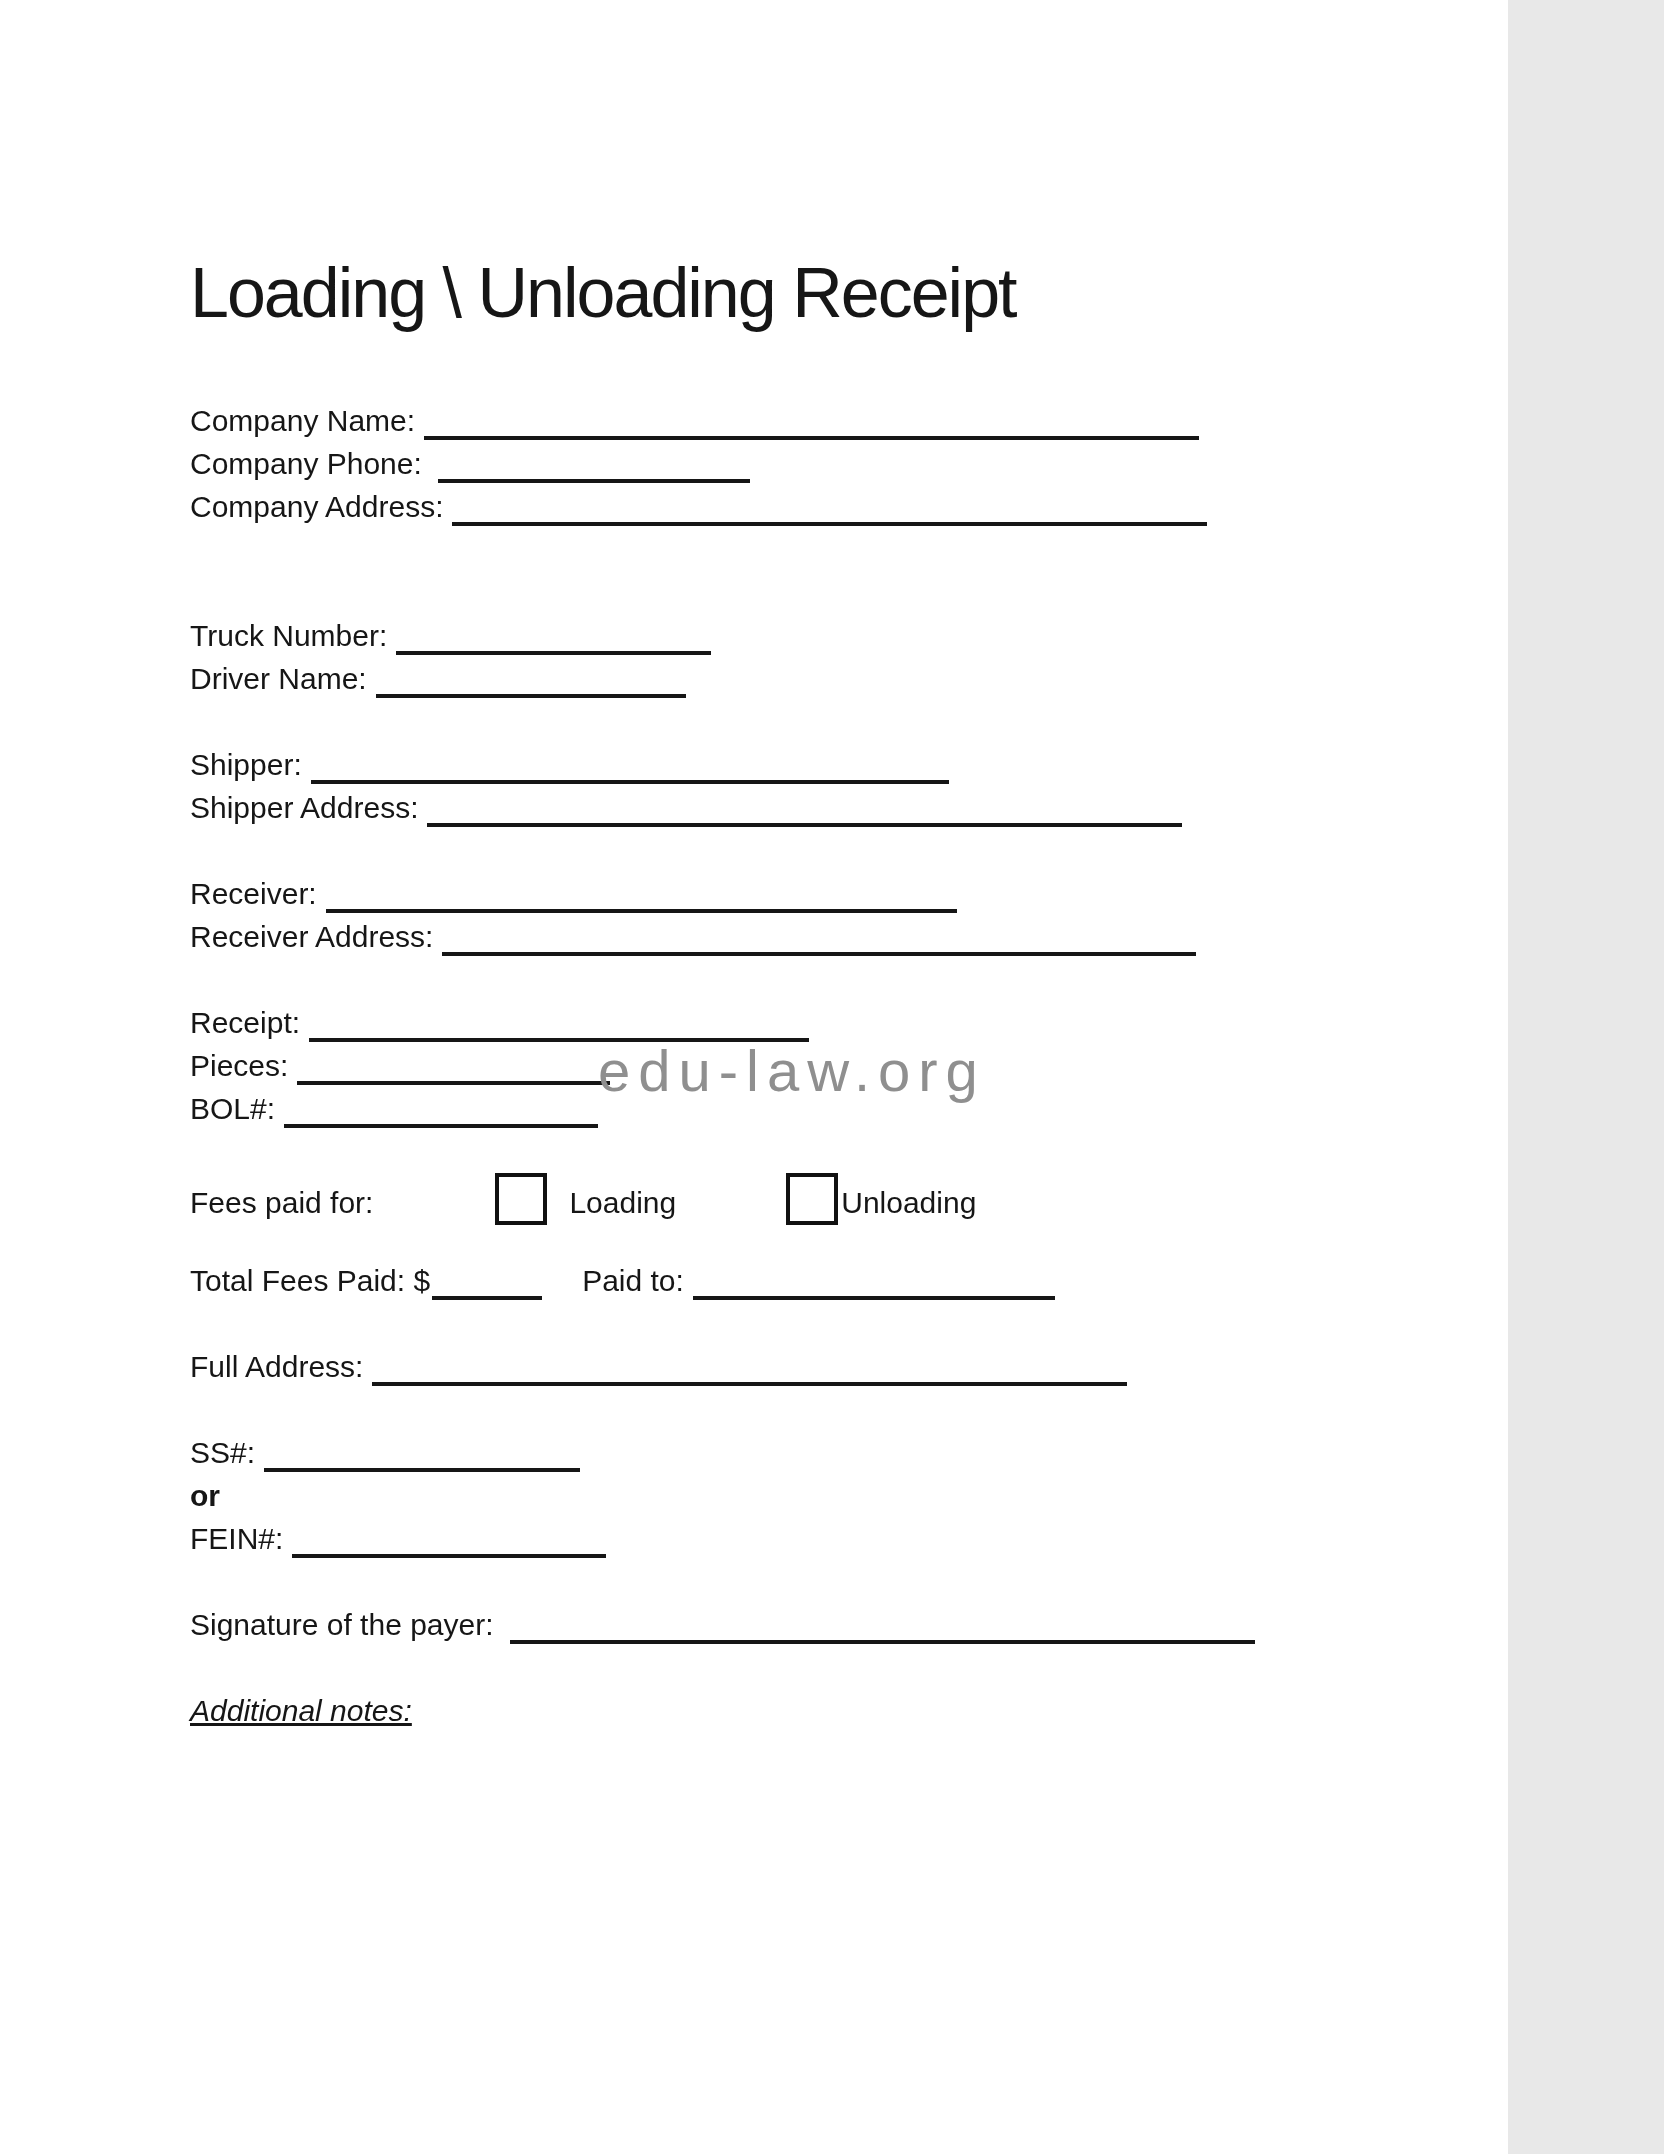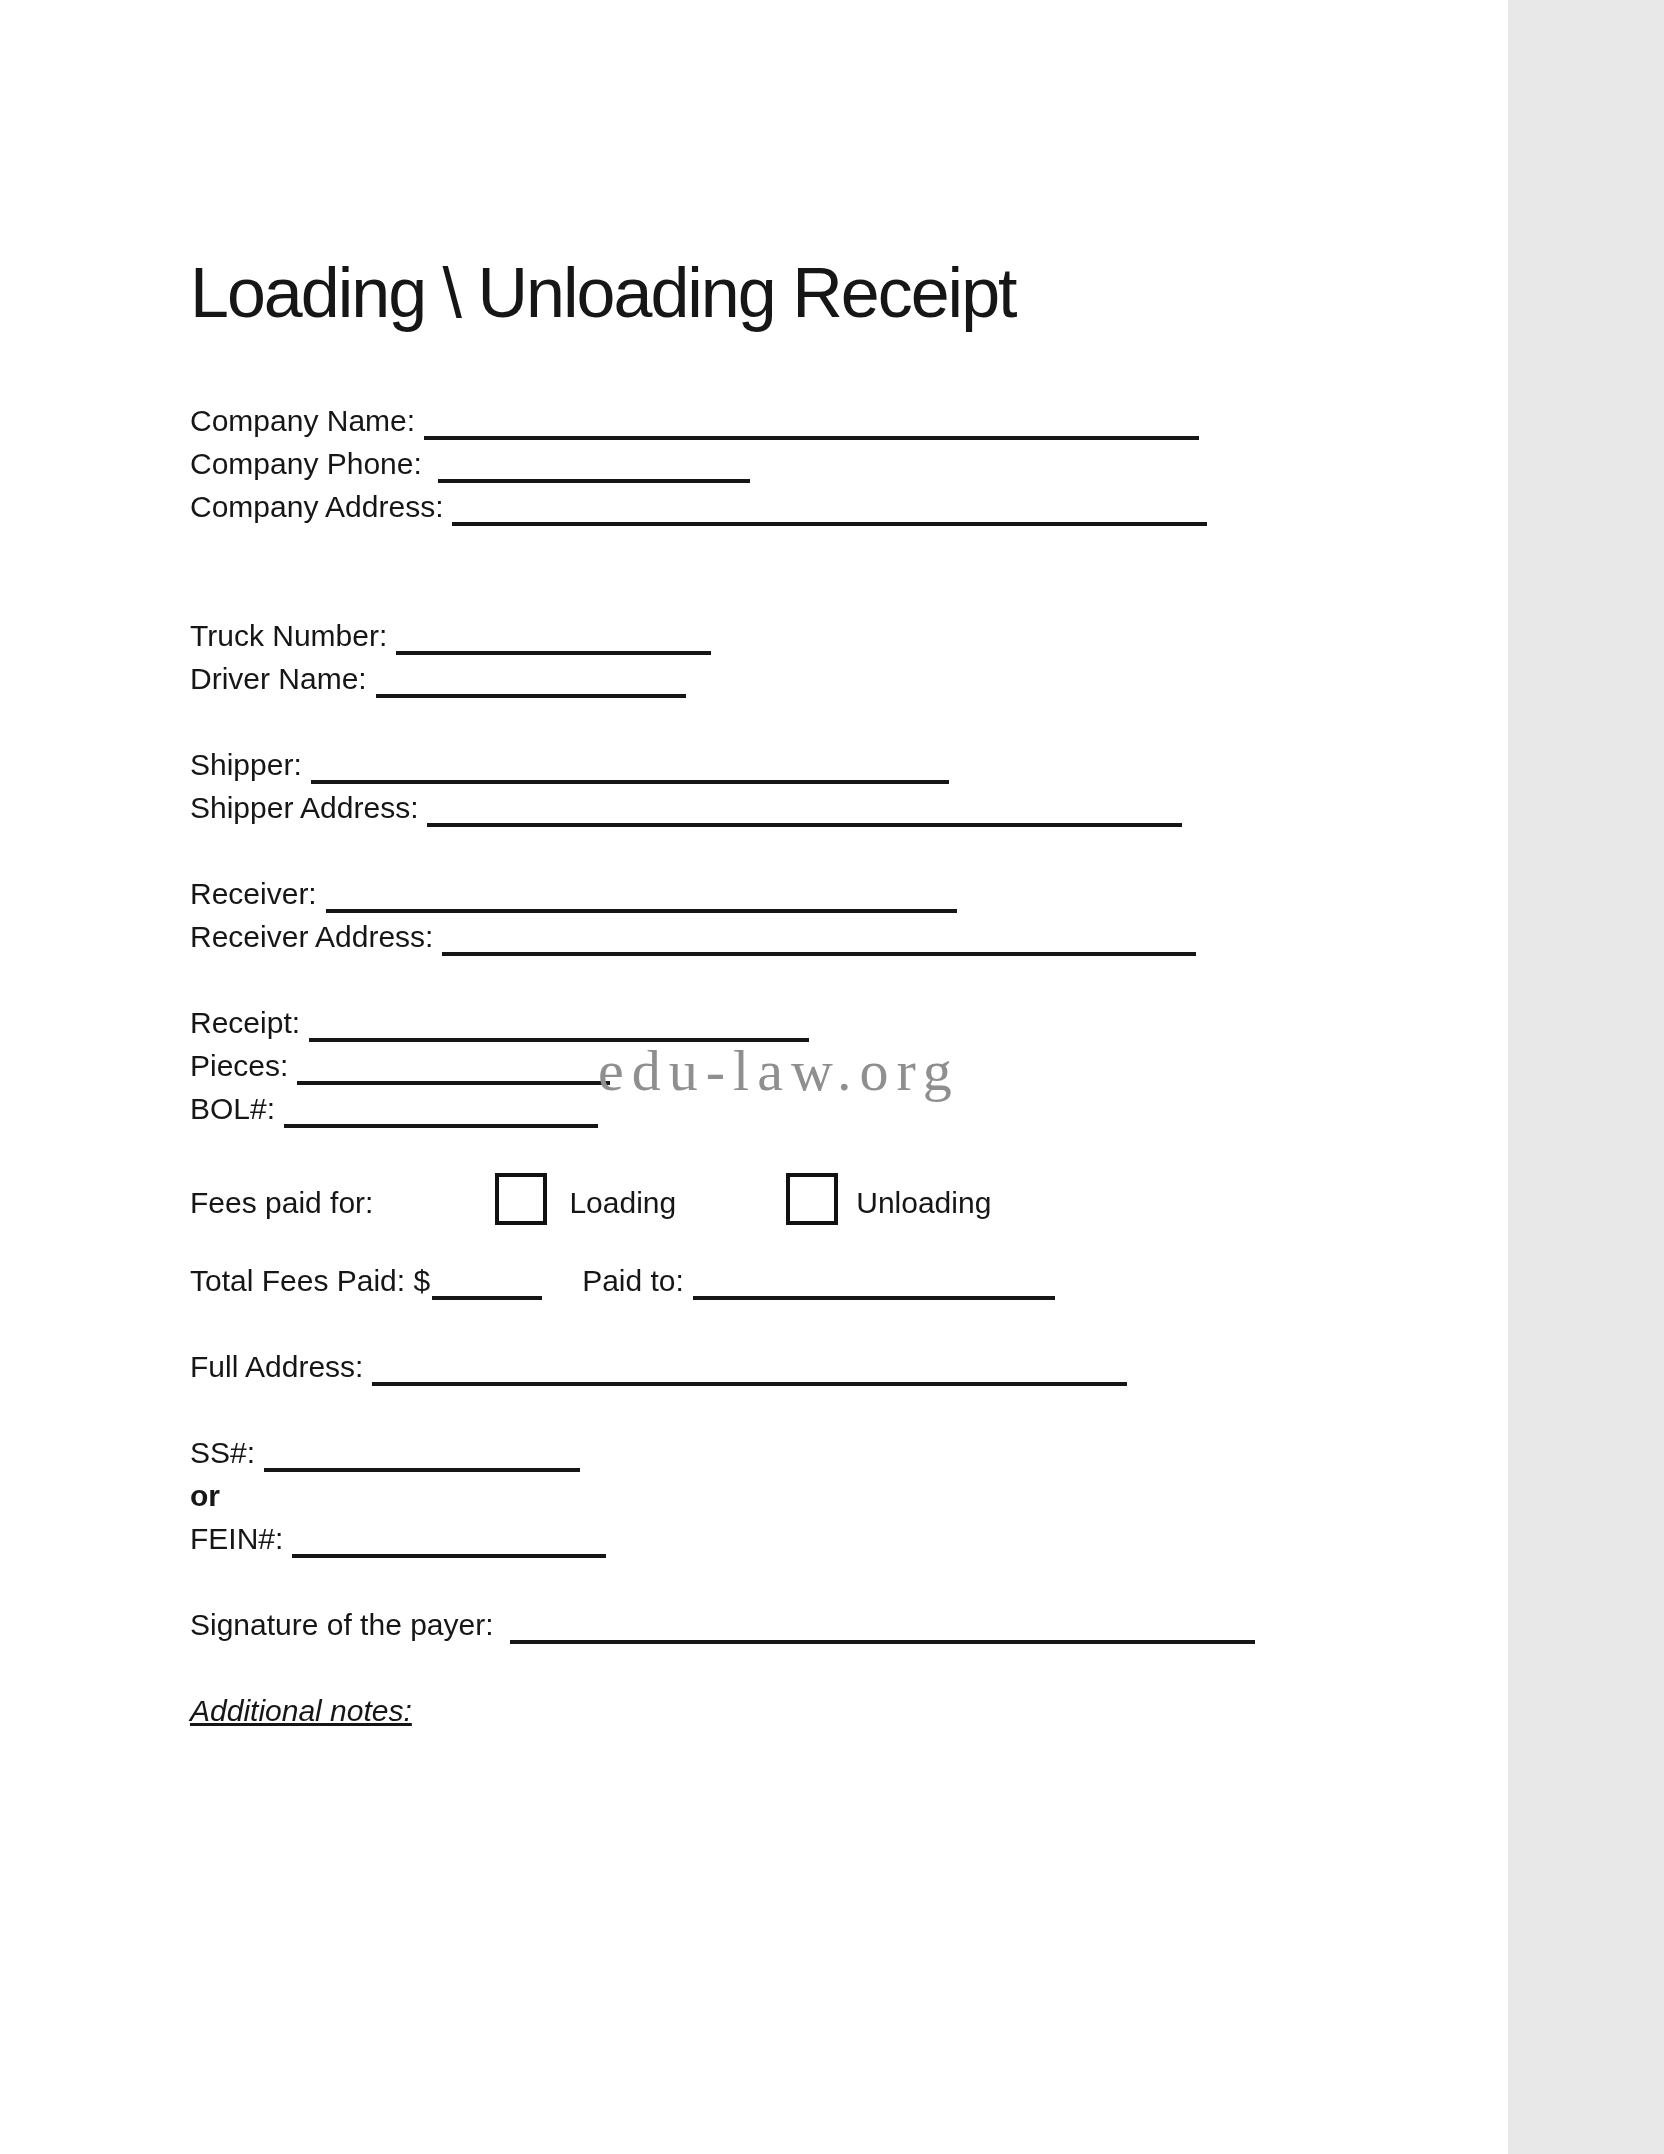--- a/index.html
+++ b/index.html
@@ -44,21 +44,21 @@
   .checkbox{
     display:inline-block;
     width:44px;height:44px;
     border:4px solid #111111;
     background:#ffffff;
     vertical-align:-12px;
   }
   .watermark{
     position:absolute;
     left:598px;top:1042px;
-    font-family:Liberation Serif, serif;
+    font-family:Liberation Sans, sans-serif;
     font-size:58px;
     line-height:1;
     letter-spacing:8px;
     color:#8f8f8f;
     z-index:5;
     pointer-events:none;
     white-space:nowrap;
   }
 </style>
 </head>
@@ -120,21 +120,21 @@
     <div class="row">
       <span class="label">Pieces:</span><span class="blank" style="width:313px"></span>
     </div>
     <div class="row">
       <span class="label">BOL#:</span><span class="blank" style="width:314px"></span>
     </div>
 
     <div class="gap"></div>
 
     <div class="row">
-      <span class="label">Fees paid for:</span><span class="checkbox" style="margin-left:122px"></span><span class="label" style="margin-left:22px">Loading</span><span class="checkbox" style="margin-left:110px"></span><span class="label" style="margin-left:18px">Unloading</span>
+      <span class="label">Fees paid for:</span><span class="checkbox" style="margin-left:122px"></span><span class="label" style="margin-left:22px">Loading</span><span class="checkbox" style="margin-left:110px"></span><span class="label" style="margin-left:3px">Unloading</span>
     </div>
 
     <div class="gap"></div>
 
     <div class="row">
       <span class="label">Total Fees Paid: $</span><span class="blank" style="width:110px;margin-left:2px"></span><span class="label" style="margin-left:40px">Paid to:</span><span class="blank" style="width:362px"></span>
     </div>
 
     <div class="gap"></div>
 

